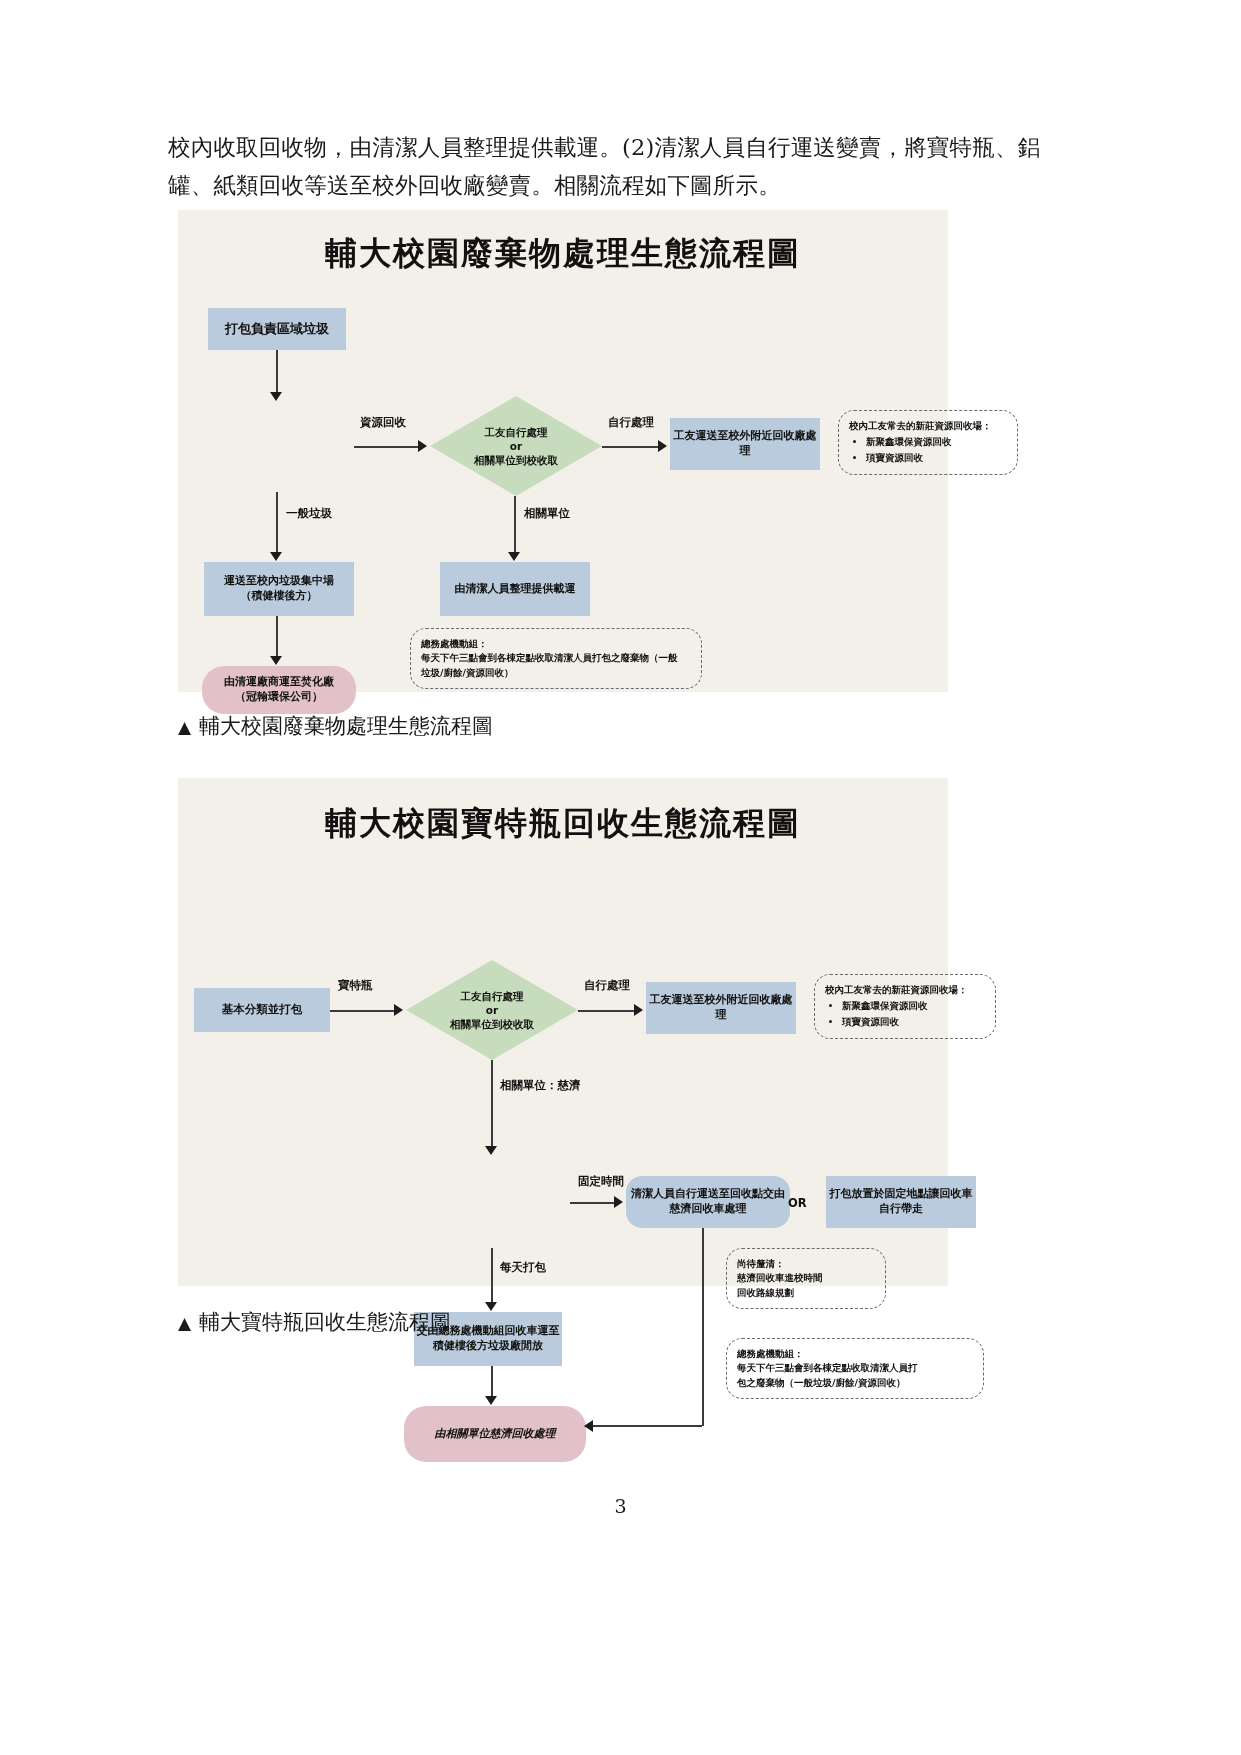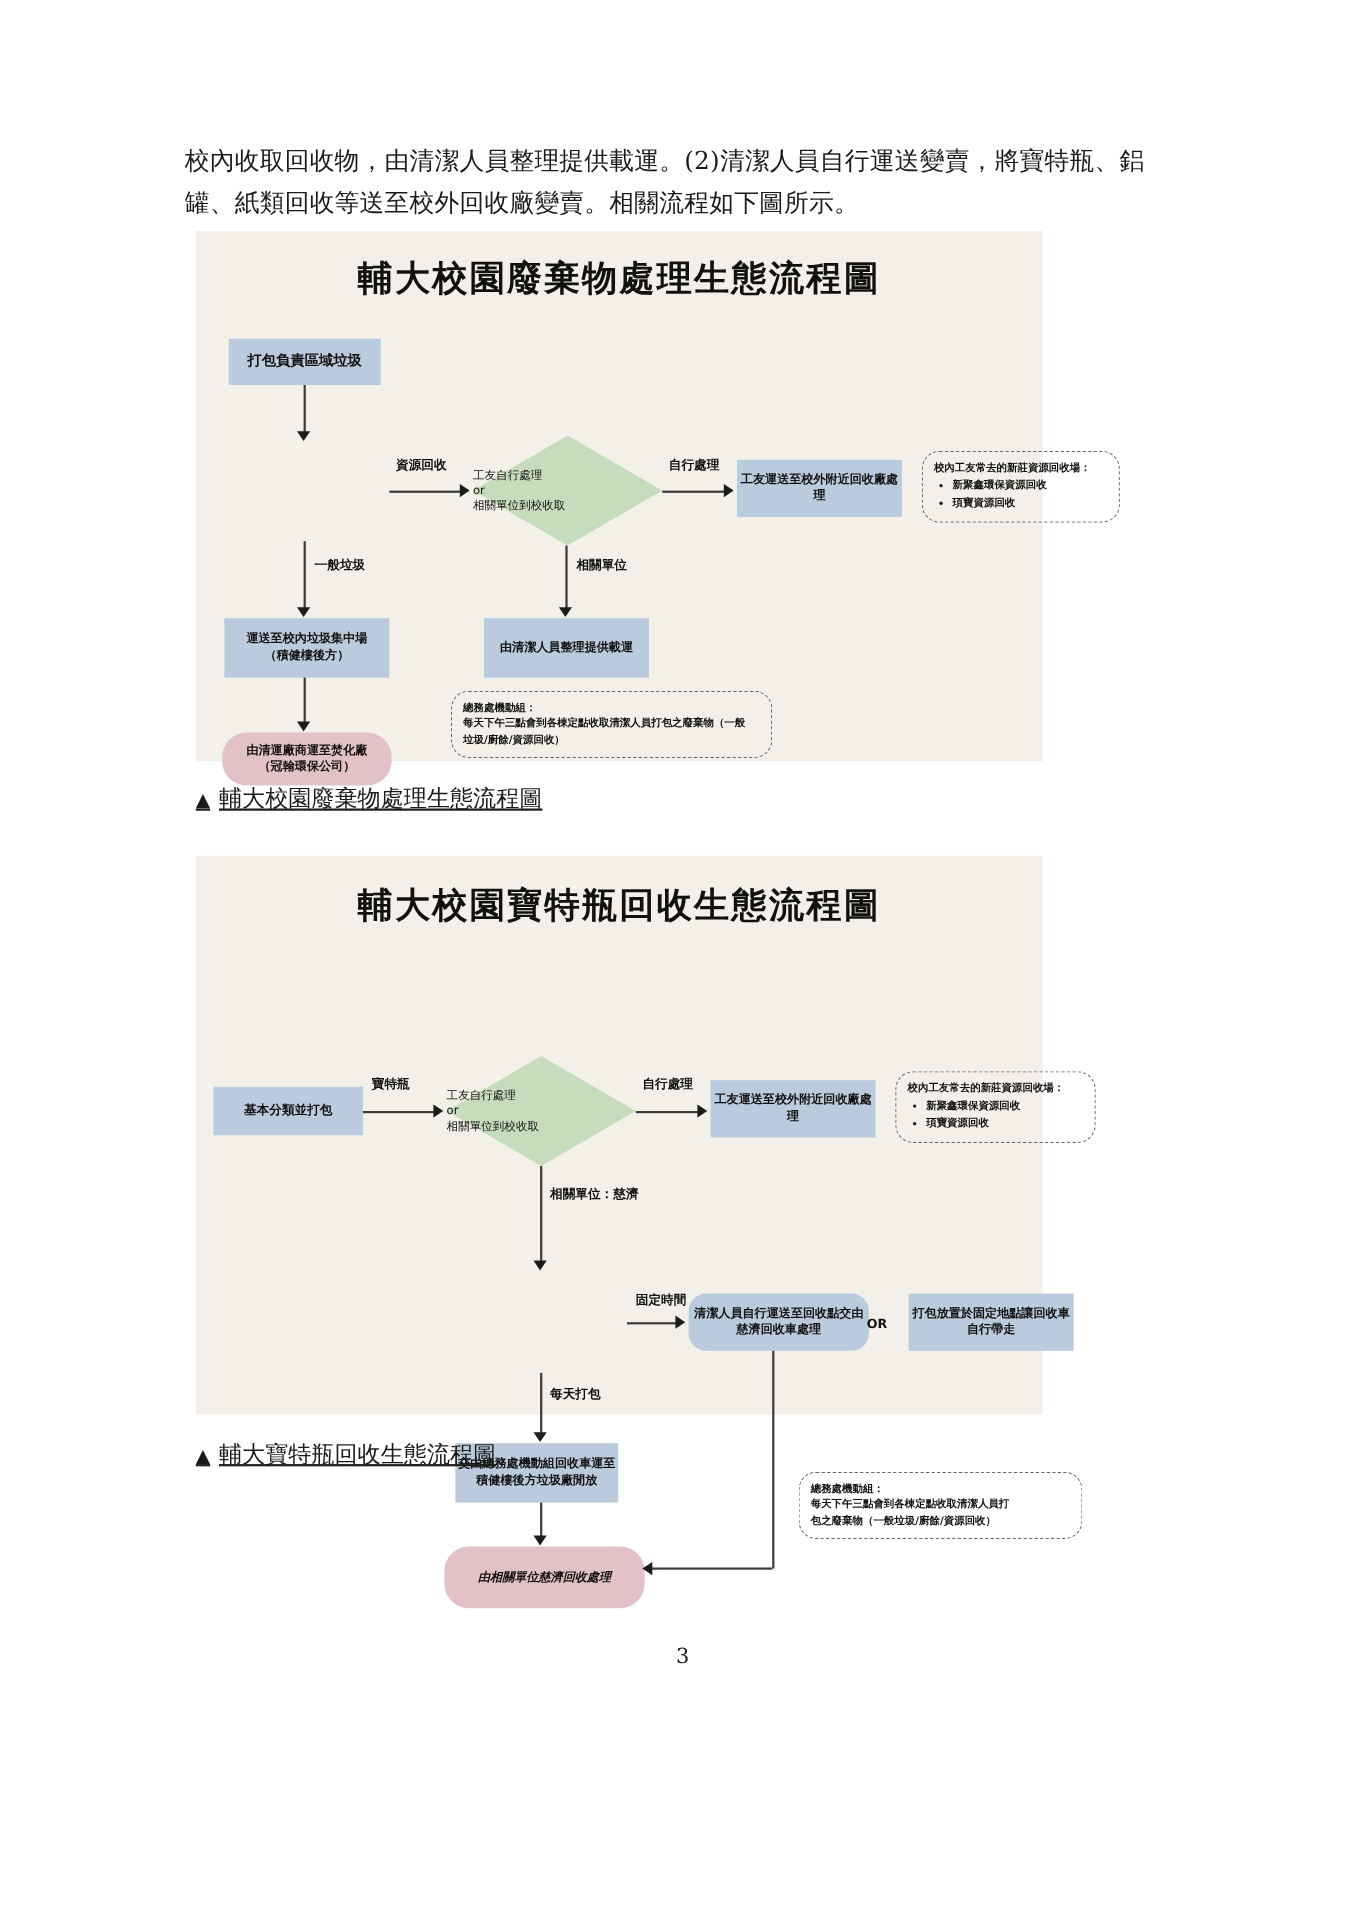--- a/index.html
+++ b/index.html
@@ -11,37 +11,37 @@
   .figwrap{position:absolute;}
   .fig{position:relative;background:#f3f0ea;}
 
   .figtitle{position:absolute;width:100%;text-align:center;font-weight:bold;color:#12110f;letter-spacing:2px;font-family:"DejaVu Sans","Liberation Sans",sans-serif;}
 
   .node{position:absolute;box-sizing:border-box;display:flex;align-items:center;justify-content:center;text-align:center;font-weight:bold;line-height:1.35;color:#12110f;}
   .blue{background:#b9cbdd;}
   .pink{background:#e2c2c8;border-radius:22px;}
   .diamond{background:transparent;}
   .diamond .dshape{position:absolute;inset:0;background:#c7dcbd;clip-path:polygon(50% 0,100% 50%,50% 100%,0 50%);}
-  .diamond .dtext{position:relative;z-index:2;width:100%;text-align:left;font-weight:normal;line-height:1.35;}
+  .diamond .dtext{position:relative;z-index:2;width:100%;text-align:center;font-weight:bold;line-height:1.35;}
 
   .note{position:absolute;box-sizing:border-box;border:1.6px dashed #6a6a6a;border-radius:16px;background:transparent;padding:8px 10px;color:#12110f;line-height:1.5;font-weight:600;}
   .note ul{margin:2px 0 0 0;padding-left:17px;}
   .note li{list-style:disc;margin:1px 0;}
 
   .lbl{position:absolute;font-weight:bold;color:#12110f;white-space:nowrap;}
 
   .ln{position:absolute;background:#3b3b3b;}
   .lnv{width:1.6px;}
   .lnh{height:1.6px;}
   .ar{position:absolute;width:0;height:0;}
   .ar-d{border-left:6px solid transparent;border-right:6px solid transparent;border-top:9px solid #1c1c1c;}
   .ar-r{border-top:6px solid transparent;border-bottom:6px solid transparent;border-left:9px solid #1c1c1c;}
   .ar-l{border-top:6px solid transparent;border-bottom:6px solid transparent;border-right:9px solid #1c1c1c;}
 
-  .caption{position:absolute;font-family:"DejaVu Serif","Liberation Serif",serif;font-size:21px;color:#1a1a1a;white-space:nowrap;text-decoration:underline;}
+  .caption{position:absolute;font-family:"DejaVu Serif","Liberation Serif",serif;font-size:21px;color:#1a1a1a;white-space:nowrap;}
   .caption .tri{font-size:17px;margin-right:8px;}
 
   .pageno{position:absolute;left:0;top:1495px;width:1241px;text-align:center;font-family:"DejaVu Serif","Liberation Serif",serif;font-size:19px;color:#1a1a1a;}
 
   .orlbl{position:absolute;font-weight:bold;color:#12110f;}
 </style>
 </head>
 <body>
 
 <div class="page">
@@ -171,20 +171,25 @@
 
       <div class="ln lnv" style="left:313px;top:588px;height:32px;"></div>
       <div class="ar ar-d" style="left:307px;top:618px;"></div>
 
       <div class="node pink" style="left:226px;top:628px;width:182px;height:56px;font-size:11px;font-style:italic;">由相關單位慈濟回收處理</div>
 
       <div class="ln lnv" style="left:524px;top:450px;height:198px;"></div>
       <div class="ln lnh" style="left:414px;top:647px;width:110px;"></div>
       <div class="ar ar-l" style="left:406px;top:642px;"></div>
 
+      <div class="note" style="left:548px;top:470px;width:160px;font-size:9.5px;">
+        <div>尚待釐清：</div>
+        <div>慈濟回收車進校時間</div>
+        <div>回收路線規劃</div>
+      </div>
 
       <div class="note" style="left:548px;top:560px;width:258px;font-size:9.5px;">
         <div>總務處機動組：</div>
         <div>每天下午三點會到各棟定點收取清潔人員打</div>
         <div>包之廢棄物（一般垃圾/廚餘/資源回收）</div>
       </div>
 
     </div>
   </div>
 

